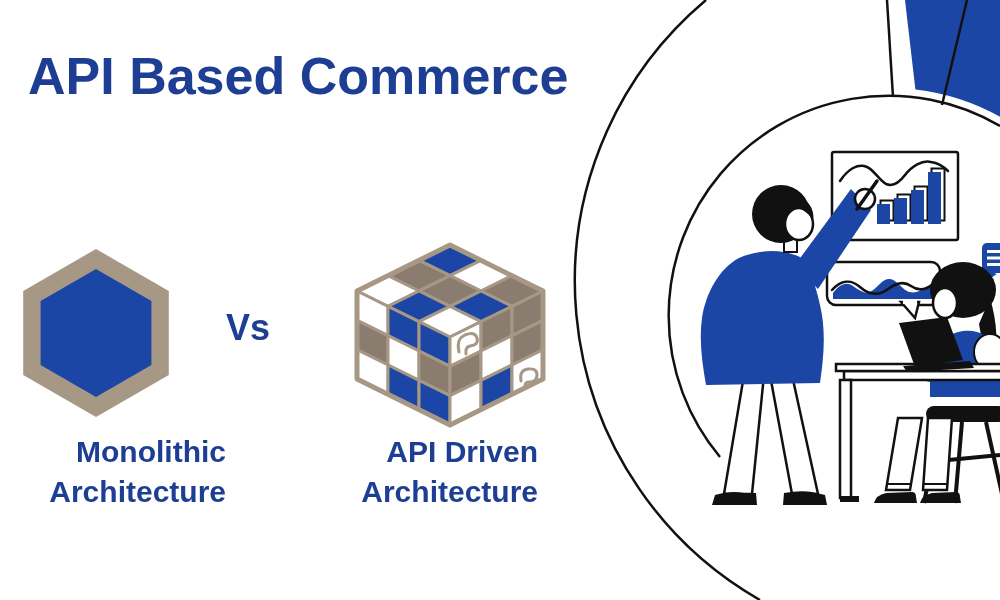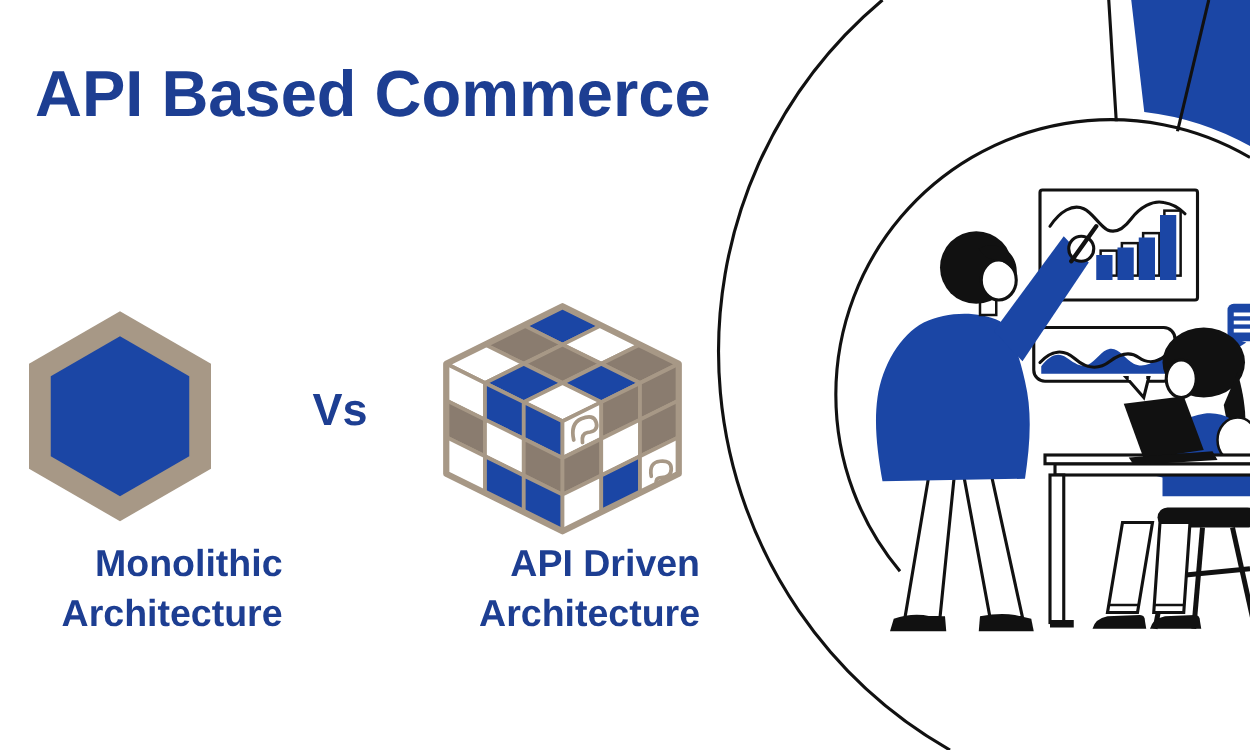--- a/index.html
+++ b/index.html
@@ -1,24 +1,24 @@
 <!DOCTYPE html>
 <html style="--blue: #1B46A5; --text-blue: #1D3E92; --tan: #A79886; --cube-gray: #8A7C6F; --ink: #111111; --background: #FFFFFF;"><head>
 <meta charset="utf-8">
 <style>
   html,body{margin:0;padding:0;width:1000px;height:600px;overflow:hidden;}
   body{position:relative;background:#fff;font-family:"Liberation Sans",sans-serif;}
   .canvas{position:absolute;left:0;top:0;width:1000px;height:532px;background:var(--background,#fff);}
   .title{position:absolute;left:28px;top:46px;font-size:52px;font-weight:700;
          color:var(--text-blue,#1d3e92);letter-spacing:0;white-space:nowrap;}
-  .vs{position:absolute;left:226px;top:307px;font-size:36px;font-weight:700;color:var(--text-blue,#1d3e92);margin-left:24px;}
+  .vs{position:absolute;left:226px;top:307px;font-size:36px;font-weight:700;color:var(--text-blue,#1d3e92);}
   .shape-label{position:absolute;top:432px;font-size:30px;font-weight:700;line-height:40px;
                color:var(--text-blue,#1d3e92);text-align:right;}
   .shape-label.left{left:0;width:226px;}
-  .shape-label.right{left:334px;width:226px;}
+  .shape-label.right{left:312px;width:226px;}
   .hex-svg{position:absolute;left:13px;top:240px;width:166px;height:186px;}
   .cube-svg{position:absolute;left:340px;top:230px;width:220px;height:210px;}
   .ill-svg{position:absolute;left:560px;top:0;width:440px;height:600px;}
   svg *{vector-effect:none;}
 </style>
 </head>
 <body>
 
 <div class="canvas">
 

